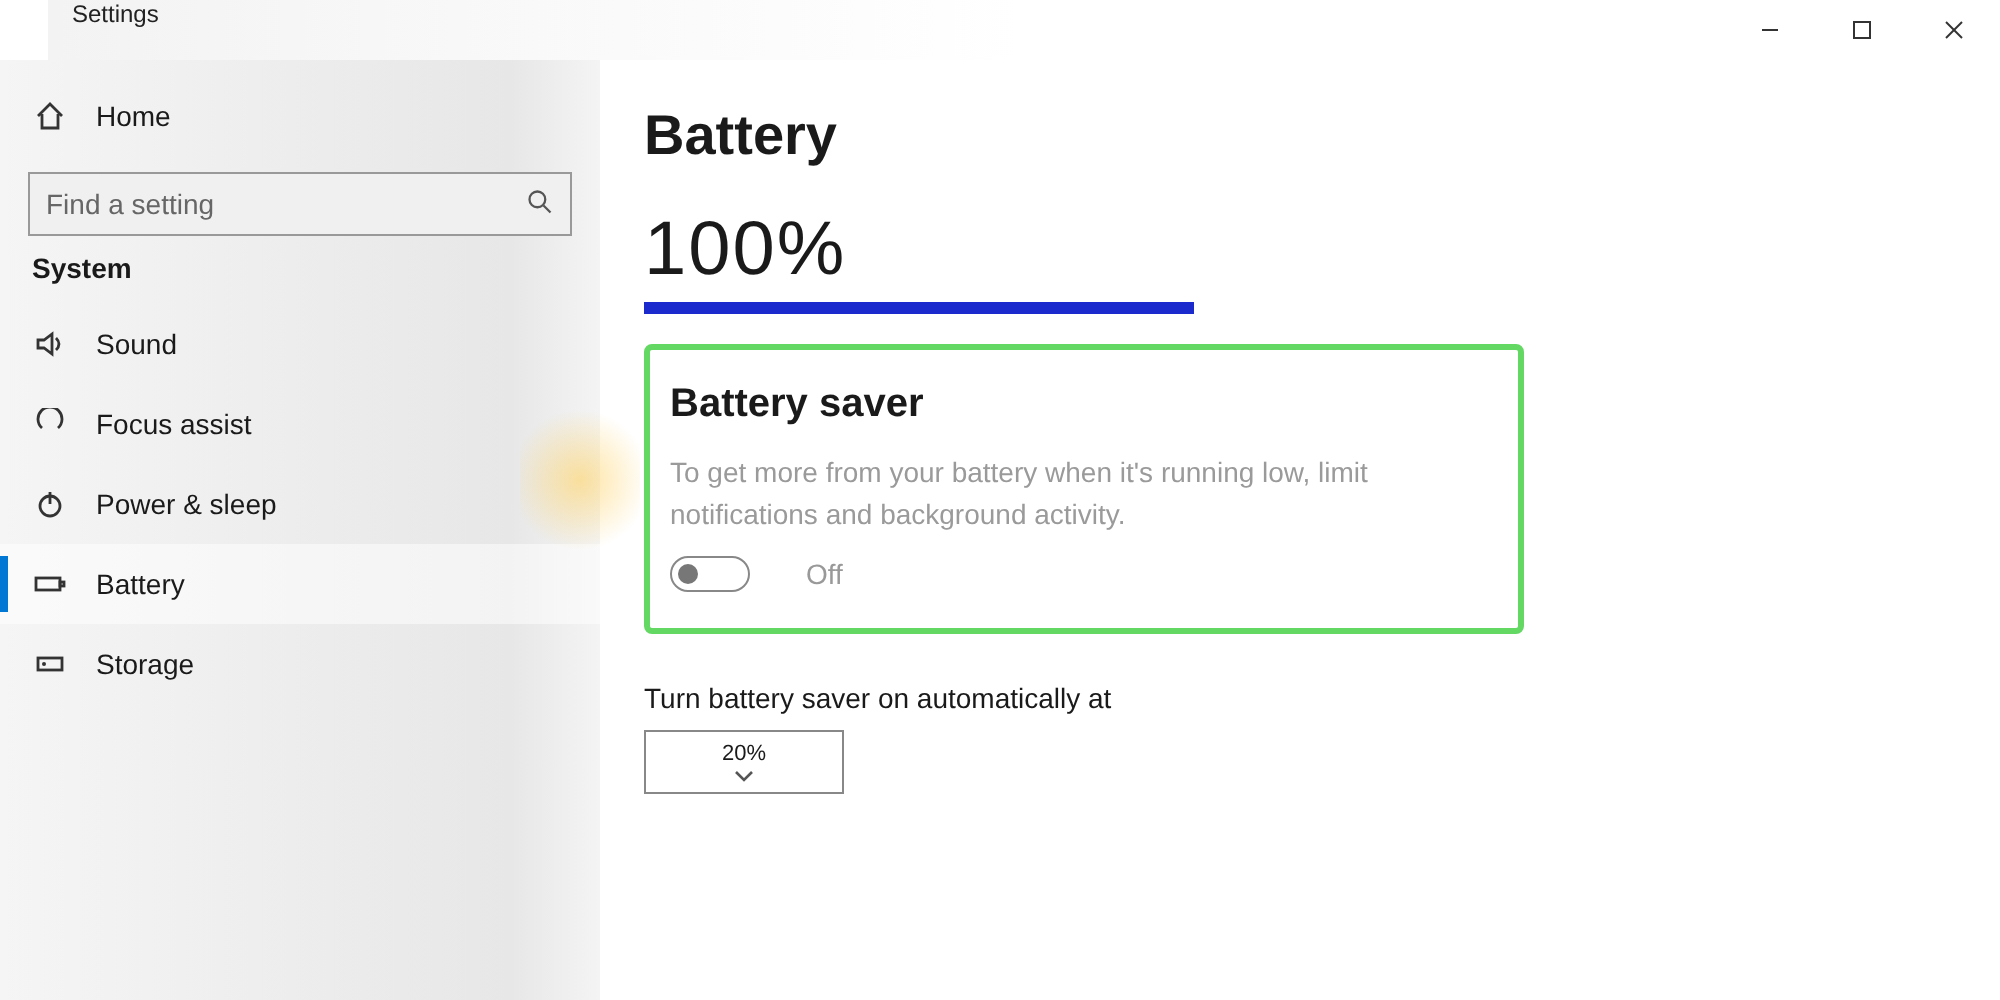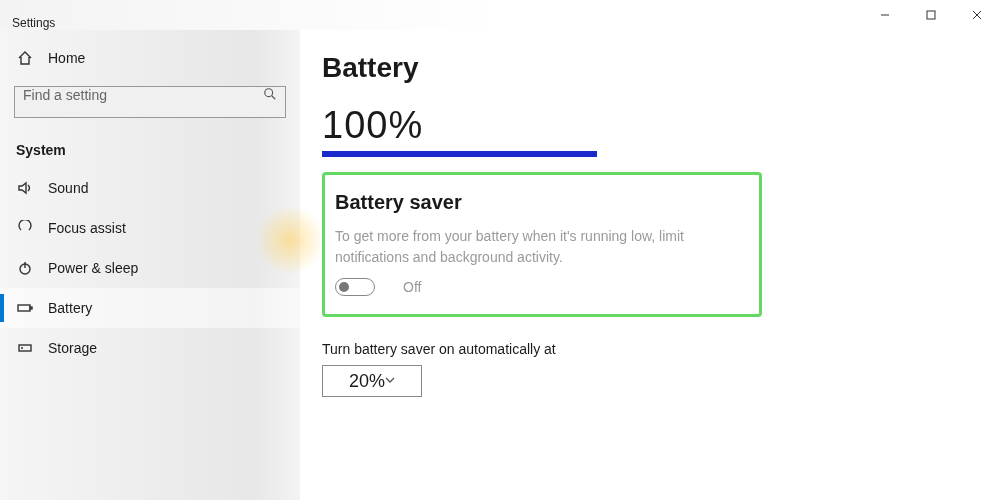--- a/index.html
+++ b/index.html
@@ -8,23 +8,24 @@
   font-size: 14px;
   color: #1a1a1a;
   width: 1000px;
   height: 500px;
   overflow: hidden;
   background: #fff;
 }
 .window { display: flex; flex-direction: column; width: 100%; height: 100%; }
 .titlebar {
   display: flex;
-  align-items: flex-end;
+  align-items: flex-start;
   height: 30px;
   background: linear-gradient(to right, #f3f3f3, #ffffff 50%);
+  margin-left: 24px;
 }
 .titlebar-title { font-size: 12px; padding-left: 12px; color: #222; }
 .titlebar-spacer { flex: 1; }
 .titlebar-btn {
   width: 46px; height: 30px;
   display: flex; align-items: center; justify-content: center;
   font-size: 12px; color: #333;
 }
 .body { flex: 1; display: flex; overflow: hidden; }
 .sidebar {
@@ -42,25 +43,25 @@
   width: 60px; height: 80px;
   background: radial-gradient(circle, rgba(255,210,100,0.6) 0%, rgba(255,210,100,0) 70%);
   pointer-events: none;
 }
 .home-row {
   display: flex; align-items: center;
   padding: 12px 16px; gap: 14px;
   font-size: 14px;
 }
 .search-box {
-  margin: 8px 14px 18px 14px;
+  margin: 8px 14px 2px 14px;
   height: 32px;
   border: 1px solid #999;
   background: #f0f0f0;
-  display: flex; align-items: flex-start;
+  display: flex; align-items: center;
   padding: 0 8px;
 }
 .search-box input {
   flex: 1; border: none; background: transparent;
   font-size: 14px; color: #666; outline: none;
 }
 .search-box input::placeholder { color: #666; }
 .search-icon { font-size: 13px; color: #555; }
 .cat-label {
   font-weight: 600;
@@ -123,22 +124,23 @@
   border-radius: 50%; background: #777;
 }
 .toggle-label { font-size: 14px; color: #999; }
 .plain-label { font-size: 14px; margin-top: 24px; }
 .select-box {
   margin-top: 8px;
   width: 100px; height: 32px;
   border: 1px solid #888;
   display: flex; align-items: center;
   padding: 0 8px;
-  justify-content: center;
-  font-size: 18px;
+  justify-content: flex-end;
+  font-size: 11px;
+  flex-direction: column;
 }
 .select-caret { font-size: 10px; color: #555; }
 .checkbox-row {
   display: flex; align-items: center; gap: 10px;
   margin-top: 24px;
 }
 .checkbox {
   width: 18px; height: 18px;
   background: #0b5ed7;
   display: flex; align-items: center; justify-content: center;

